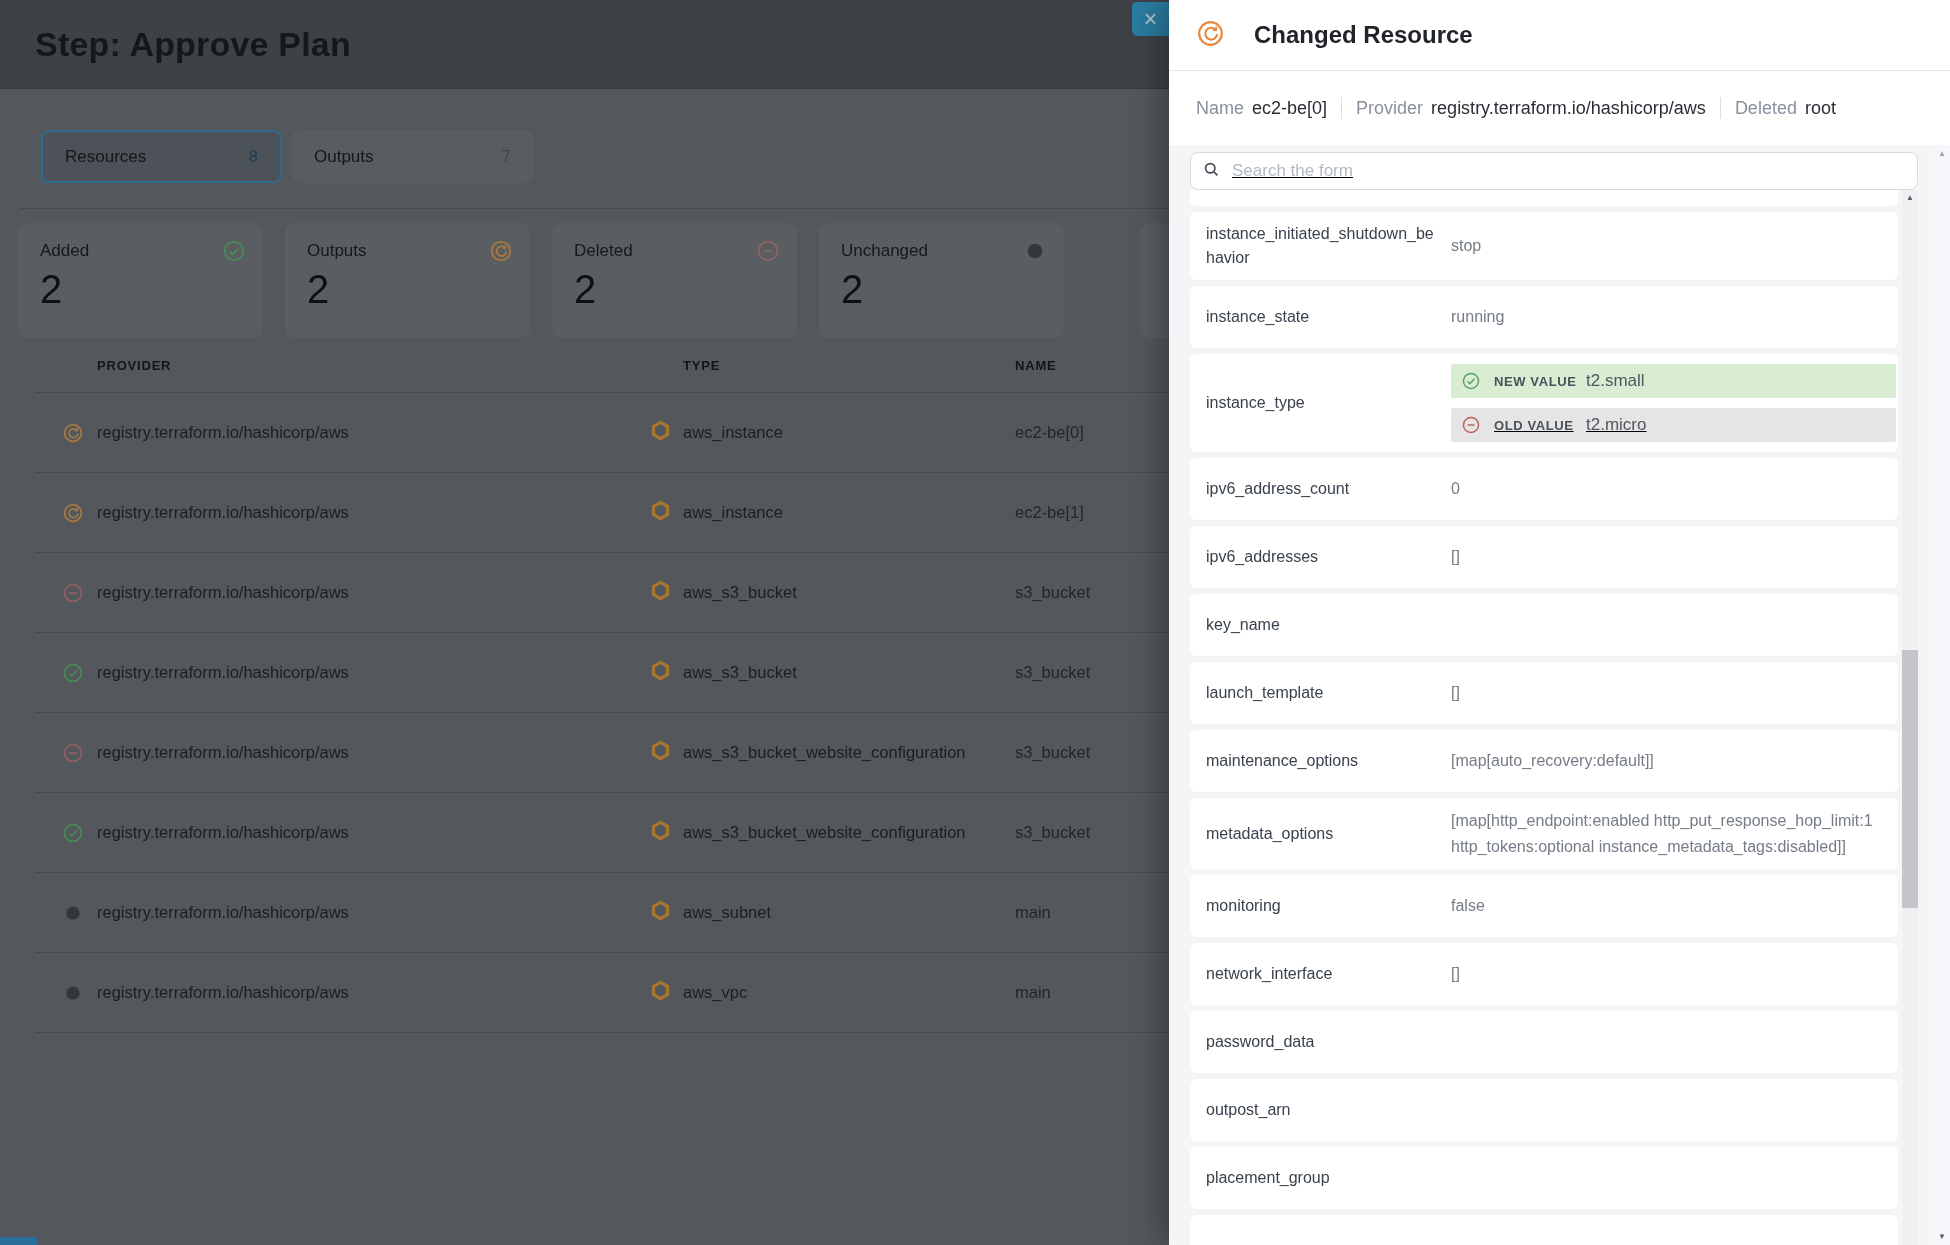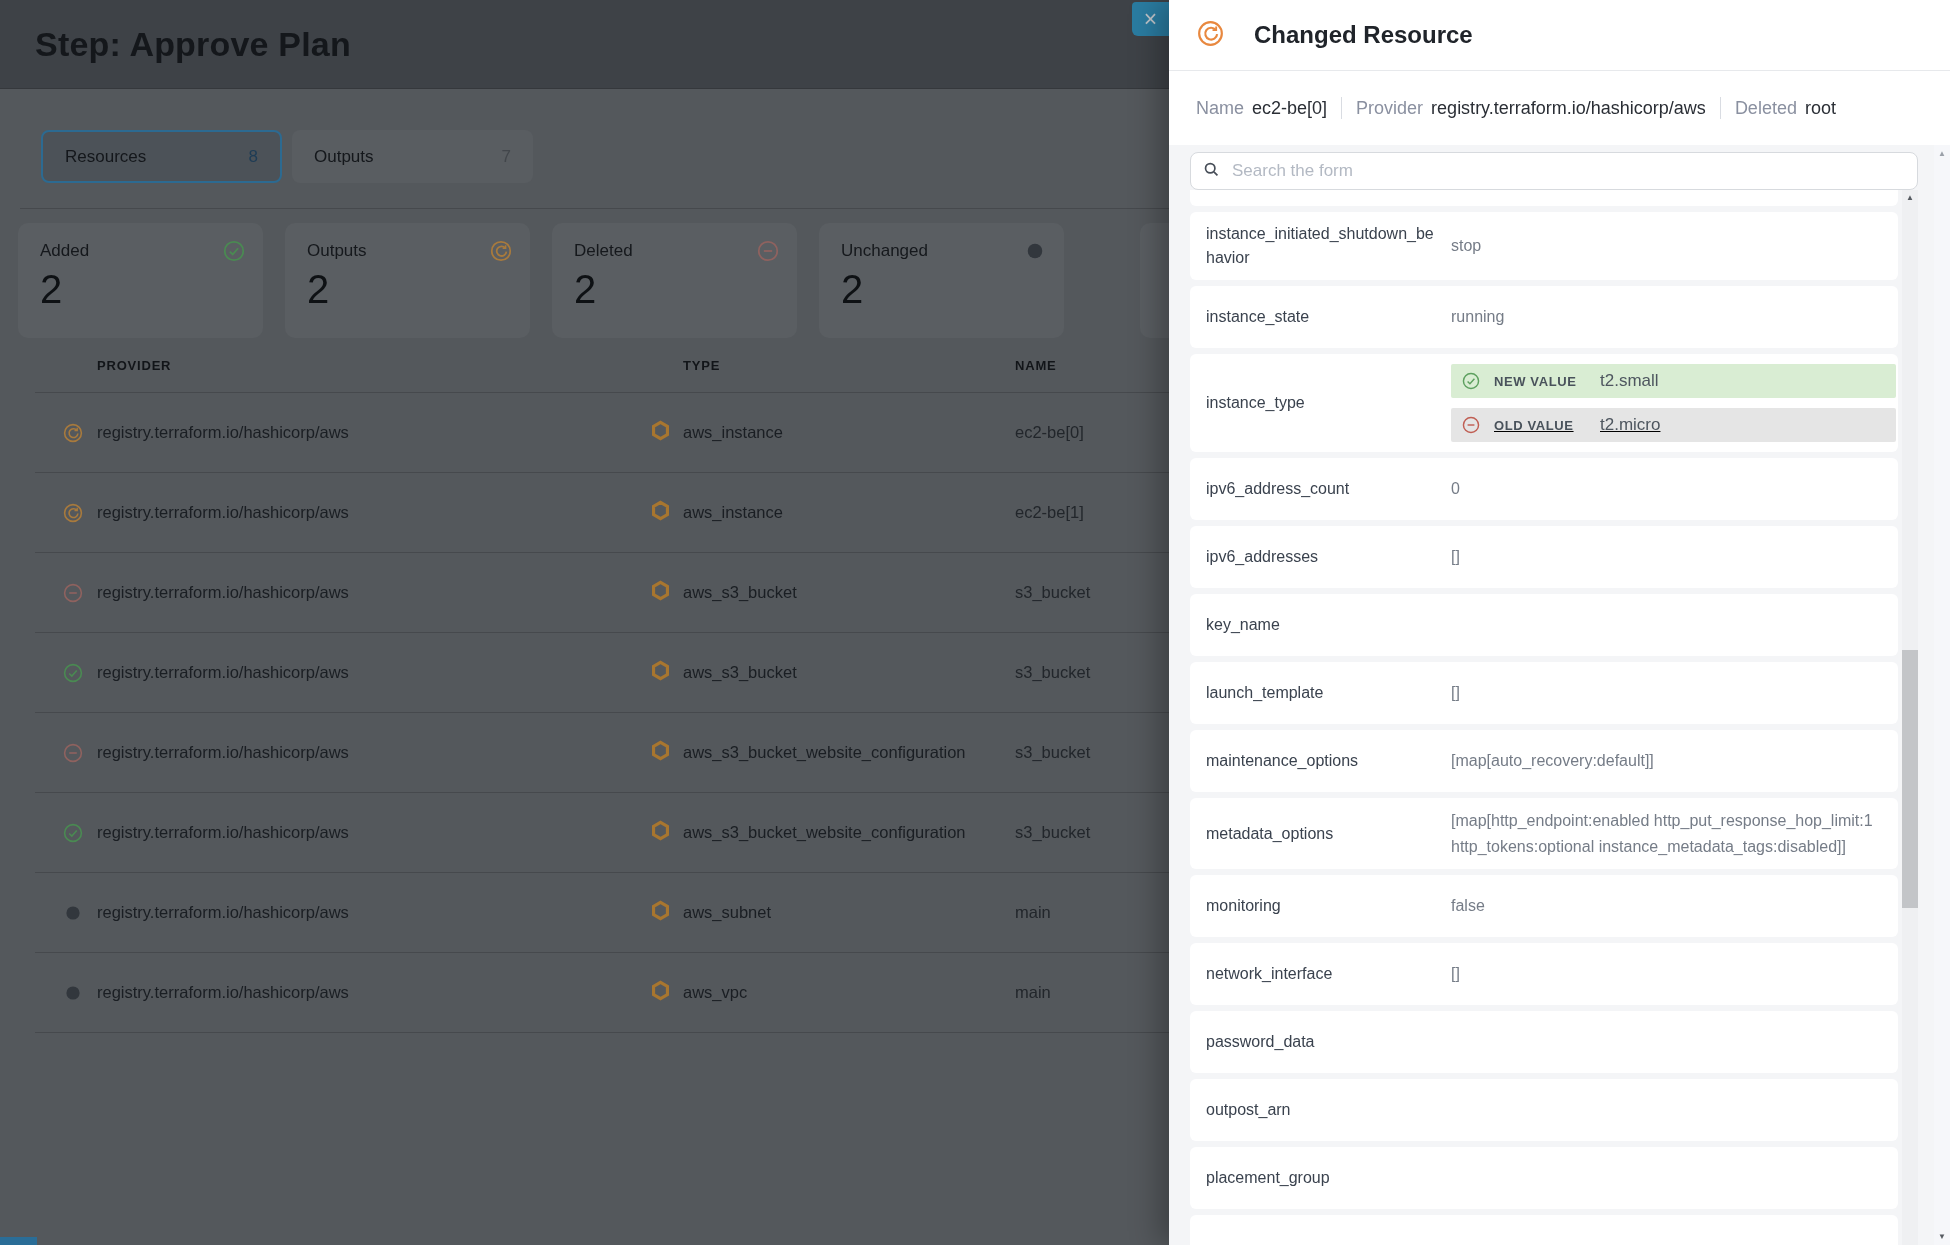--- a/index.html
+++ b/index.html
@@ -70,42 +70,42 @@
   .d-title{font-size:24px;font-weight:700;color:#20242a;margin-left:16px;}
   .d-meta{position:absolute;left:0;top:71px;width:781px;height:74px;background:#fff;
     display:flex;align-items:center;padding-left:27px;box-sizing:border-box;font-size:18px;}
   .d-meta .m-label{color:#8a90a0;}
   .d-meta .m-value{color:#2a2e35;margin-left:8px;}
   .d-meta .m-sep{width:1px;height:22px;background:#d9dce2;margin:0 14px;}
   .d-body{position:absolute;left:0;top:145px;width:781px;height:1100px;background:#f4f5f7;}
   .search-wrap{
     position:absolute;left:21px;top:7px;width:728px;height:38px;background:#fff;
     border:1px solid #d7dade;border-radius:8px;box-sizing:border-box;
-    display:flex;align-items:center;padding:0 12px;gap:10px;
+    display:flex;align-items:center;padding:0 12px;gap:10px;text-decoration:underline;
   }
   .search-wrap input{
     border:none;outline:none;flex:1;font-size:17px;color:#2a2e35;background:transparent;
     font-family:"Liberation Sans","DejaVu Sans",sans-serif;
   }
   .search-wrap input::placeholder{color:#b3b9c3;}
   .f-list{position:absolute;left:21px;top:45px;width:708px;display:flex;flex-direction:column;gap:6px;}
   .f-row{
     background:#fff;border-radius:6px;display:flex;align-items:center;
     min-height:62px;padding:10px 0 10px 16px;box-sizing:border-box;
   }
   .f-row.partial-top{min-height:16px;height:16px;padding:0;border-radius:0 0 6px 6px;}
   .f-row.partial-bottom{min-height:40px;border-radius:6px 6px 0 0;}
   .f-name{width:245px;flex:0 0 245px;font-size:16px;color:#3a424e;line-height:1.5;overflow-wrap:anywhere;padding-right:12px;box-sizing:border-box;}
   .f-value{flex:1;font-size:16px;color:#757c87;line-height:1.6;padding-right:16px;}
   .f-diff{flex:1;display:flex;flex-direction:column;gap:10px;padding-right:2px;}
   .band{height:34px;display:flex;align-items:center;gap:0;border-radius:2px;padding-left:11px;}
   .band.new{background:#d9edd3;}
   .band.old{background:#e5e5e5;text-decoration:underline;}
   .band .b-label{font-size:13px;font-weight:700;letter-spacing:.6px;color:#49525b;margin-left:14px;width:92px;}
-  .band .b-value{font-size:17px;color:#4e565f;margin-left:14px;}
+  .band .b-value{font-size:17px;color:#4e565f;}
   
   .sb-inner{position:absolute;left:733px;top:45px;width:16px;height:1055px;background:#eff0f2;}
   .sb-inner .arrow{position:absolute;left:0;width:16px;height:16px;color:#565b61;font-size:8px;text-align:center;line-height:16px;}
   .sb-inner .thumb{position:absolute;left:0;top:460px;width:16px;height:258px;background:#c3c5c8;cursor:pointer;}
   .sb-outer{position:absolute;left:765px;top:0;width:16px;height:1100px;background:#f6f7fa;}
   .sb-outer .arrow-top{position:absolute;top:4px;left:0;width:16px;color:#9ba1a9;font-size:8px;text-align:center;}
   .sb-outer .arrow-bottom{position:absolute;bottom:4px;left:0;width:16px;color:#565b61;font-size:8px;text-align:center;}
 </style>
 </head>
 <body>

